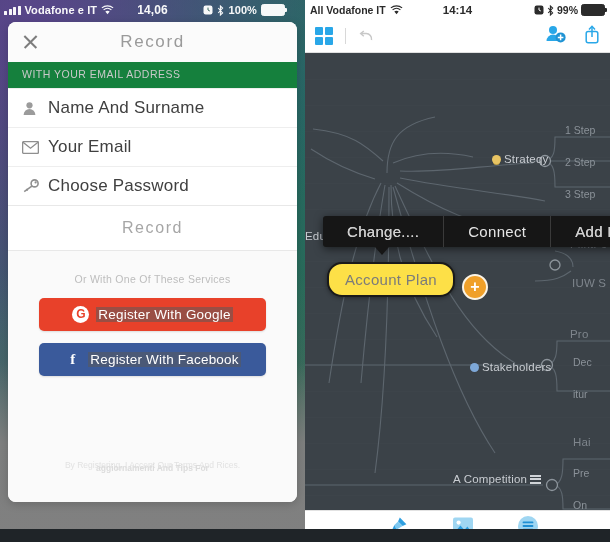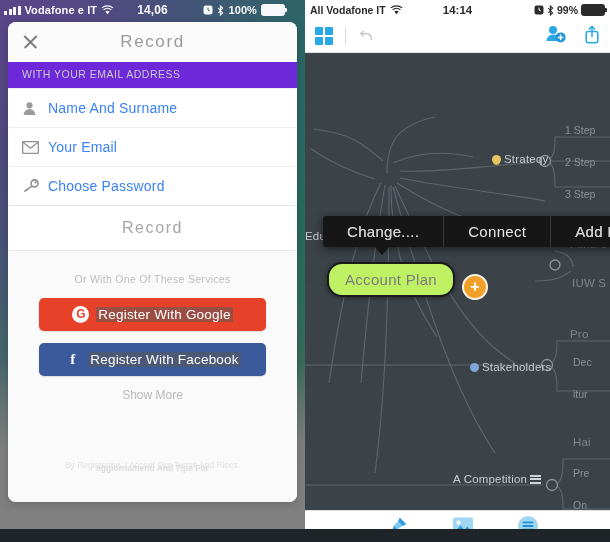--- a/index.html
+++ b/index.html
@@ -93,37 +93,37 @@
   }
   .close-x::before { transform: rotate(45deg); }
   .close-x::after  { transform: rotate(-45deg); }
   .card-title {
     font-size: 17px; color: #9a9a9a; letter-spacing: 1.6px;
     font-weight: 400;
   }
   .section-label {
     padding: 6px 14px 8px 14px;
     font-size: 10.5px; color: #c9c9c9; letter-spacing: .5px;
-    background:#6d28d9;
+    background:#15803d;
   }
   .field-row {
     display:flex; align-items:center;
     height: 38px;
     border-top: 1px solid #eeeeee;
     padding: 0 14px;
     background:#ffffff;
   }
   .field-row:first-of-type { border-top: 1px solid #e8e8e8; }
   .field-ico {
     width: 26px; flex: 0 0 26px;
     display:flex; align-items:center; justify-content:flex-start;
     color:#9b9b9b;
   }
   .field-ph {
-    font-size: 14px; color: #3b82f6; letter-spacing:.2px;
+    font-size: 17px; color: #404040; letter-spacing:.2px;
   }
   .submit-bar {
     height: 44px; border-top:1px solid #e8e8e8; border-bottom:1px solid #e8e8e8;
     display:flex; align-items:center; justify-content:center;
     background:#ffffff;
     cursor:pointer;
   }
   .submit-bar span { font-size:16px; color:#a6a6a6; letter-spacing:1.6px; }
   .card-body {
     background:#fafafa;
@@ -244,21 +244,21 @@
   .node .person {
     width:9px; height:9px; border-radius:50%;
     background:#7ea8d8; display:inline-block;
   }
   .node .hamb {
     width:11px; height:9px; display:inline-block;
     background: linear-gradient(#d0d4d8 0 2px, transparent 2px 3.5px, #d0d4d8 3.5px 5.5px, transparent 5.5px 7px, #d0d4d8 7px 9px);
   }
   .node-box {
     position:absolute;
-    background: #bef264;
+    background: #fde047;
     border: 2.5px solid #1a1a1a;
     border-radius: 15px;
     padding: 7px 16px;
     font-size: 15px;
     color: #7b7b7b;
     letter-spacing:.3px;
     box-shadow: 0 1px 4px rgba(0,0,0,.4);
     cursor:pointer;
   }
   .plus-node {
@@ -403,23 +403,20 @@
         <div class="social-btn google">
           <span class="glyph">G</span>
           <span class="lbl">Register With Google</span>
         </div>
 
         <div class="social-btn facebook">
           <span class="glyph fb">f</span>
           <span class="lbl">Register With Facebook</span>
         </div>
 
-        <div class="show-more">
-          <span>Show More</span>
-        </div>
       </div>
 
       <div class="terms">
         <span>By Registering, I Accept Our Terms And Rices.</span>
         <span class="over">aggiornamenti And Tips For</span>
       </div>
     </div>
   </div>
 
   <div class="right-panel">

